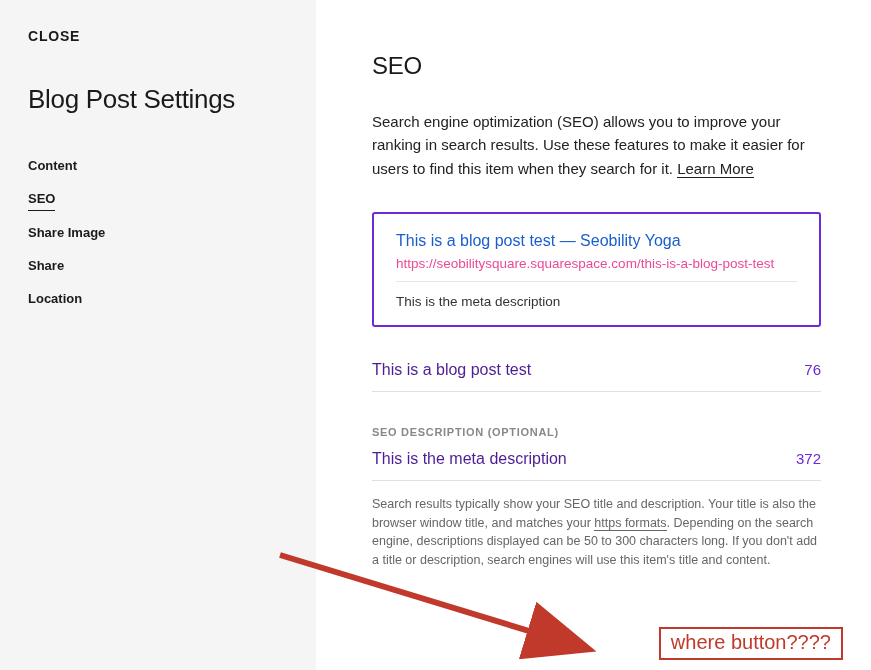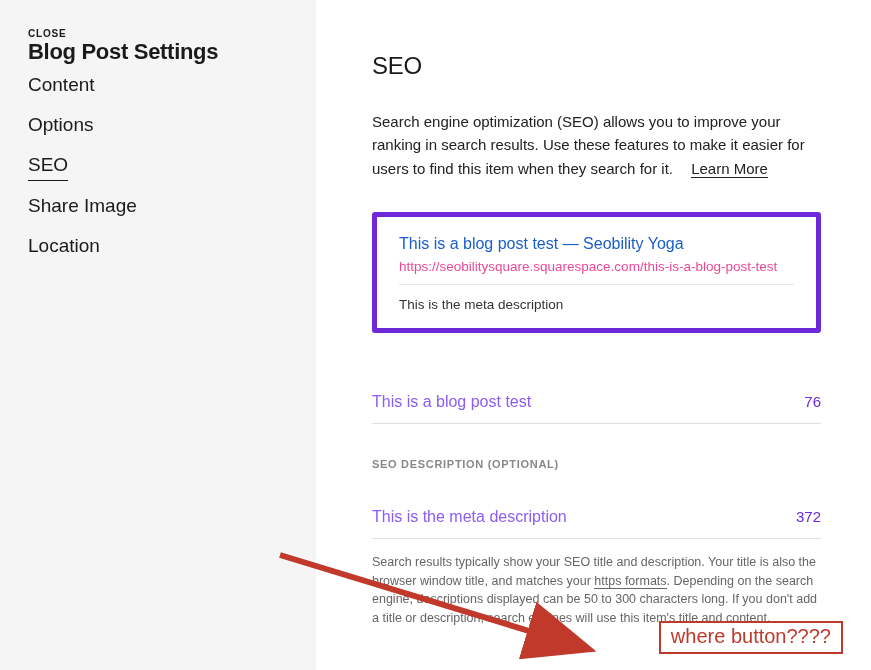--- a/index.html
+++ b/index.html
@@ -13,34 +13,36 @@
       overflow: hidden;
       position: relative;
     }
     .sidebar {
       width: 316px;
       background: #f5f5f5;
       padding: 28px 28px;
       flex-shrink: 0;
     }
     .close-link {
-      font-size: 10px;
+      font-size: 14px;
       font-weight: 600;
       letter-spacing: 0.8px;
       color: #1a1a1a;
       cursor: pointer;
+      margin-bottom: 40px;
     }
     .panel-title {
-      font-size: 22px;
+      font-size: 26px;
+      font-weight: 400;
+      margin-bottom: 34px;
+      letter-spacing: -0.3px;
+    }
+    .nav-item {
+      font-size: 13px;
       font-weight: 700;
-      letter-spacing: -0.3px;
-    }
-    .nav-item {
-      font-size: 19px;
-      font-weight: 400;
       padding: 9px 0;
       cursor: pointer;
       color: #1a1a1a;
     }
     .nav-item.active {
       border-bottom: 1px solid #1a1a1a;
       display: inline-block;
       padding-bottom: 4px;
       margin-bottom: 5px;
     }
@@ -60,31 +62,30 @@
       font-size: 15px;
       line-height: 1.55;
       color: #222;
       margin-bottom: 32px;
     }
     .intro a {
       color: #222;
       text-decoration: none;
       border-bottom: 1px solid #222;
       cursor: pointer;
-      margin-left: 14px;
     }
     .field-label {
       font-size: 11px;
       font-weight: 600;
       letter-spacing: 0.7px;
       color: #888;
       margin-bottom: 12px;
     }
     .preview-box {
-      border: 5px solid #6d28d9;
+      border: 2px solid #6d28d9;
       border-radius: 3px;
       padding: 18px 22px 16px;
       margin-bottom: 34px;
     }
     .preview-title {
       color: #1a5ecc;
       font-size: 16px;
       margin-bottom: 6px;
     }
     .preview-url {
@@ -105,23 +106,22 @@
       display: flex;
       justify-content: space-between;
       align-items: baseline;
       padding-bottom: 12px;
       border-bottom: 1px solid #e0e0e0;
       margin-bottom: 34px;
     }
     .field-row.last { margin-bottom: 14px; }
     .field-value {
       font-size: 16px;
-      color: #8b5cf6;
+      color: #4c1d95;
       flex: 1;
-      margin-top: 26px;
     }
     .char-count {
       font-size: 15px;
       color: #6d28d9;
       margin-left: 12px;
     }
     .help-text {
       font-size: 12.5px;
       line-height: 1.5;
       color: #666;
@@ -134,47 +134,47 @@
     }
     
     .anno-box {
       position: absolute;
       border: 2px solid #c0392b;
       color: #c0392b;
       font-family: Arial, sans-serif;
       font-size: 20px;
       padding: 2px 10px 4px;
       right: 28px;
-      bottom: 16px;
+      bottom: 10px;
       background: transparent;
     }
     .arrow-svg {
       position: absolute;
       left: 270px;
       bottom: 0;
       width: 340px;
       height: 120px;
       pointer-events: none;
     }
   </style>
 </head>
 <body>
 
 <div class="sidebar">
   <div class="close-link">CLOSE</div>
   <div class="panel-title">Blog Post Settings</div>
   <div class="nav-wrap">
       <div class="nav-item">Content</div>
     </div>
-  <div class="nav-wrap">
-      <div class="nav-item">Options</div>
-    </div>
   <div class="nav-wrap"><div class="nav-item active">SEO</div></div>
   <div class="nav-wrap">
       <div class="nav-item">Share Image</div>
+    </div>
+  <div class="nav-wrap">
+      <div class="nav-item">Share</div>
     </div>
   <div class="nav-wrap">
       <div class="nav-item">Location</div>
     </div>
 </div>
 
 <div class="main">
   <div class="section-title">SEO</div>
   <p class="intro">
     <span>Search engine optimization (SEO) allows you to improve your ranking in search results. Use these features to make it easier for users to find this item when they search for it. </span><a>Learn More</a>

